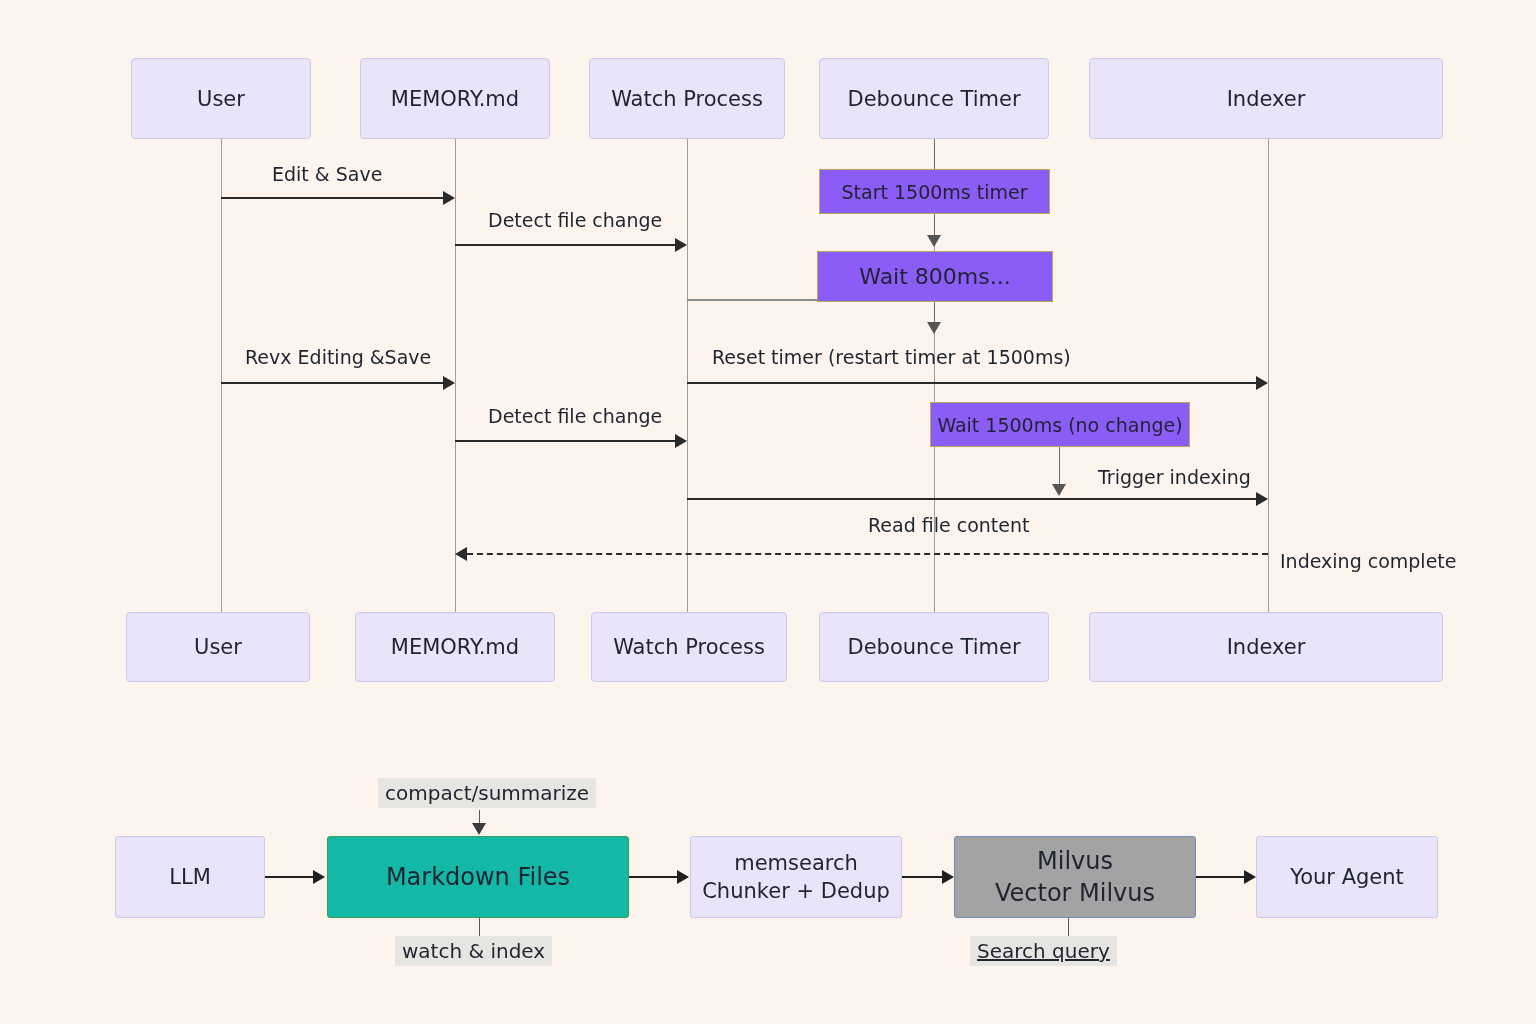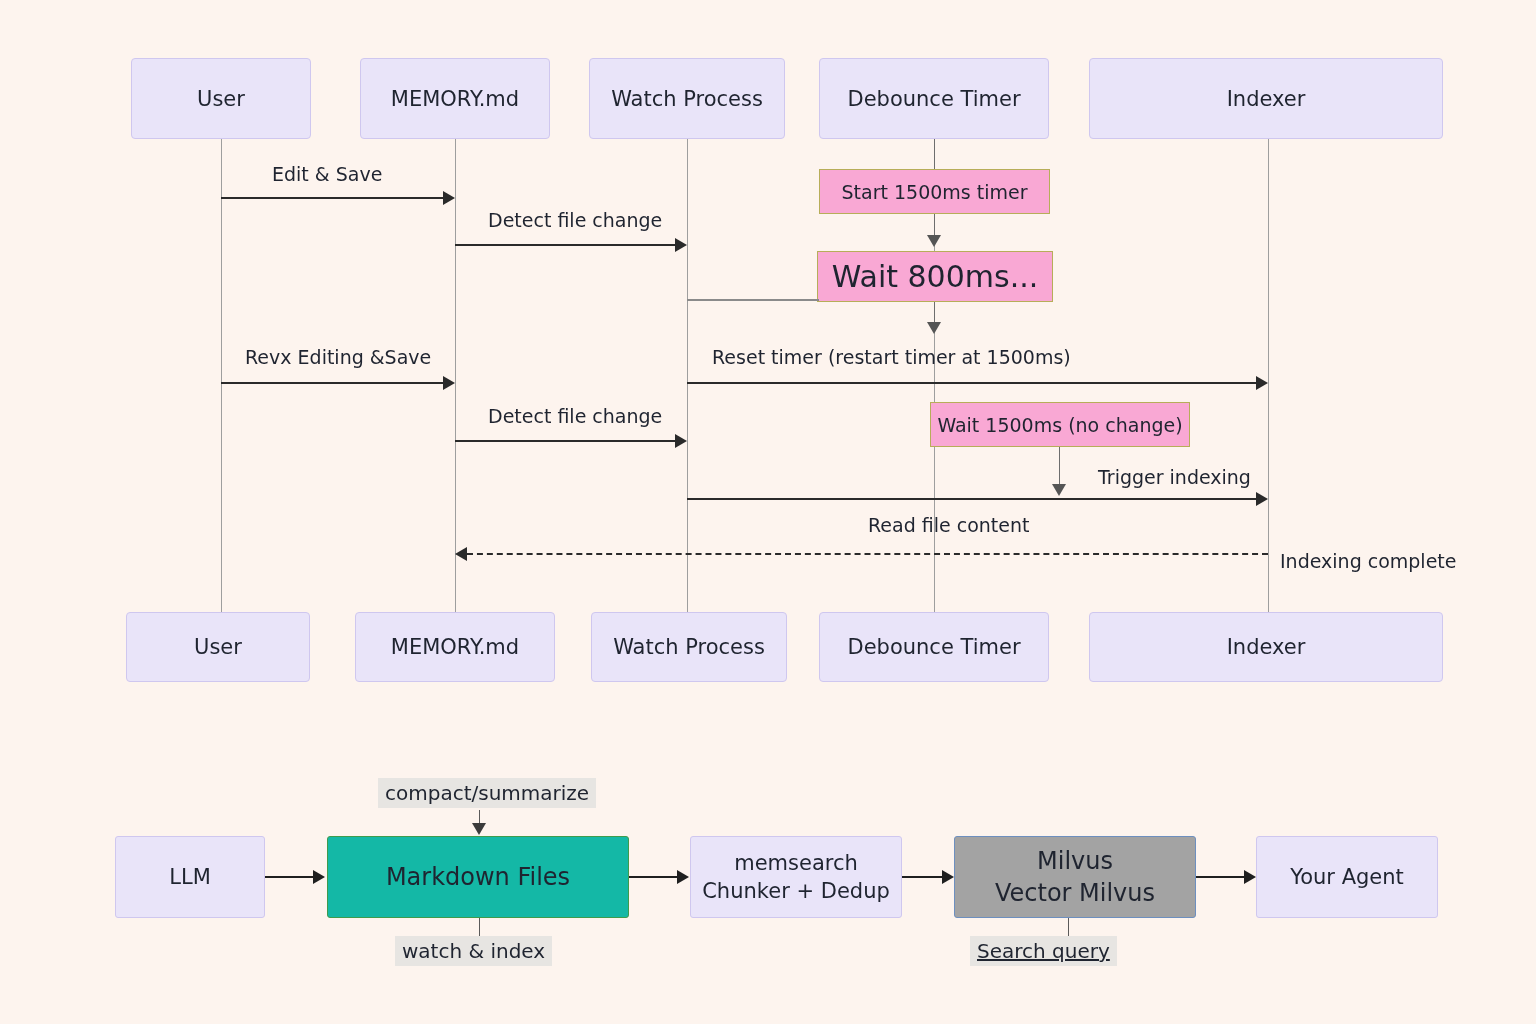--- a/index.html
+++ b/index.html
@@ -27,28 +27,28 @@
   
   .lifeline{
     position:absolute;
     width:1px;
     background:#9e9e9e;
   }
 
   
   .note{
     position:absolute;
-    background:#f9a8d4;
+    background:#8b5cf6;
     border:1px solid #b7ad59;
     display:flex;align-items:center;justify-content:center;
     color:#1f2430;
     font-size:19px;
     box-sizing:border-box;
   }
-  .note.big{font-size:30px;}
+  .note.big{font-size:22px;}
 
   
   .msg{position:absolute;height:2px;background:#2a2a2a;}
   .msg.dash{
     height:0;background:none;
     border-top:2px dashed #2a2a2a;
   }
   .head-r{
     position:absolute;
     width:0;height:0;

